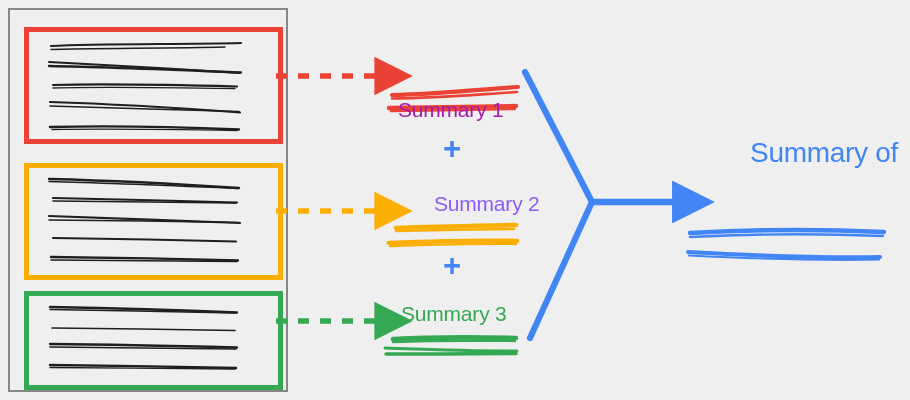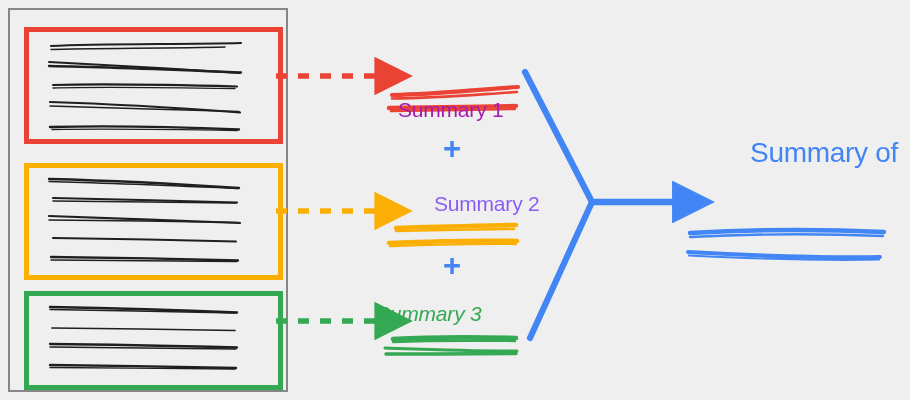--- a/index.html
+++ b/index.html
@@ -43,21 +43,21 @@
 
   .sum-label {
     position: absolute;
     font-size: 21px;
     font-weight: 400;
     letter-spacing: -0.2px;
     white-space: nowrap;
   }
   .sum-label.red    { color: #a21caf; left: 398px; top: 58px; margin-top: 40px; }
   .sum-label.orange { color: #8b5cf6; left: 402px; top: 192px; margin-left: 32px; }
-  .sum-label.green  { color: #34a853; left: 376px; top: 302px; font-style: italic; }
+  .sum-label.green  { color: #34a853; left: 401px; top: 302px; }
 
   .plus {
     position: absolute;
     color: #4285f4;
     font-size: 31px;
     font-weight: 700;
     line-height: 1;
     white-space: nowrap;
   }
   .plus.one { left: 443px; top: 133px; }

